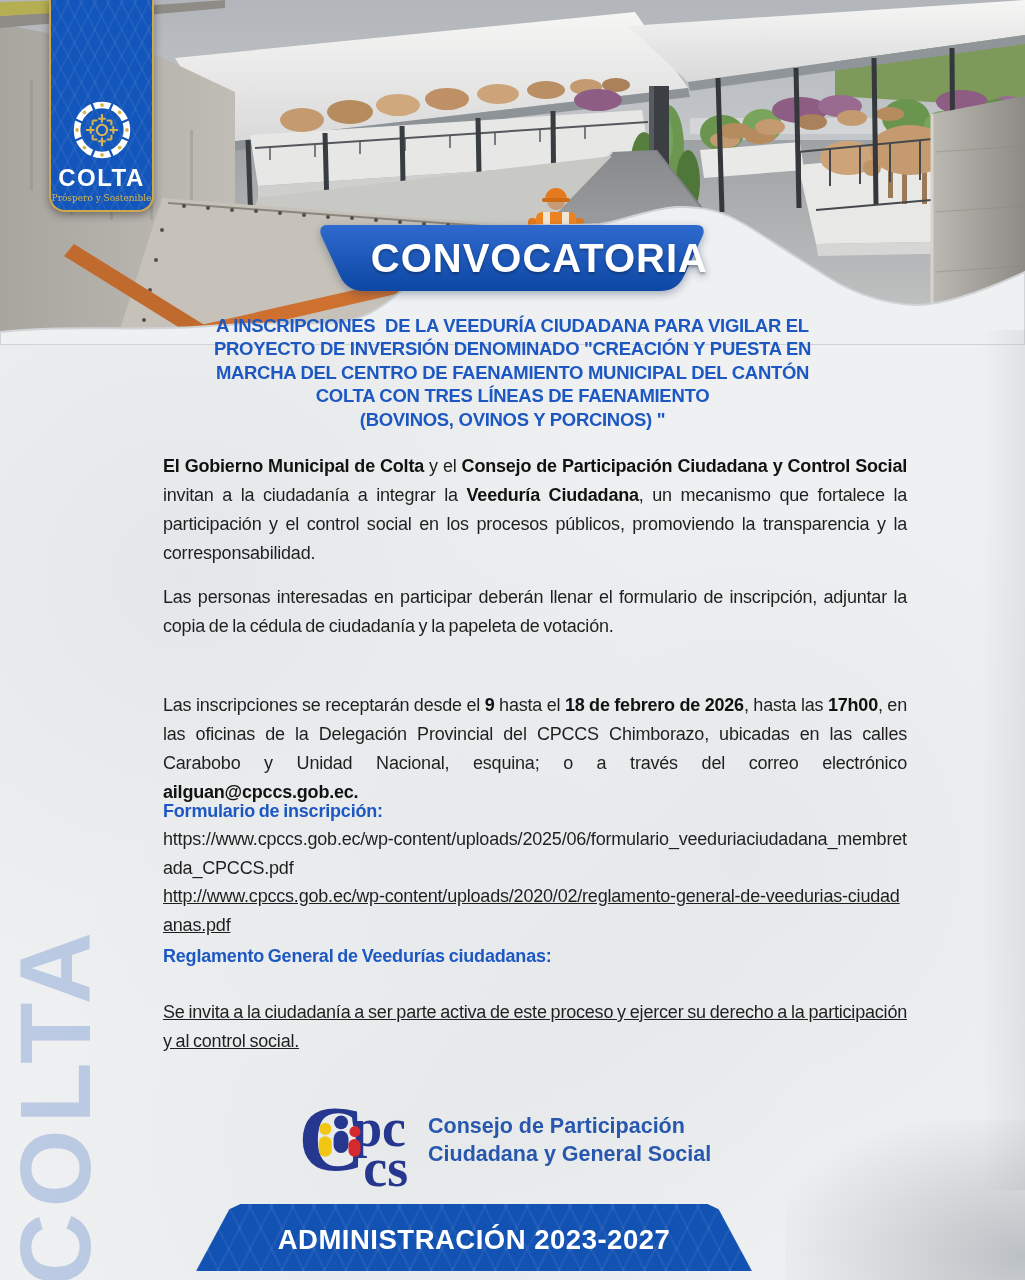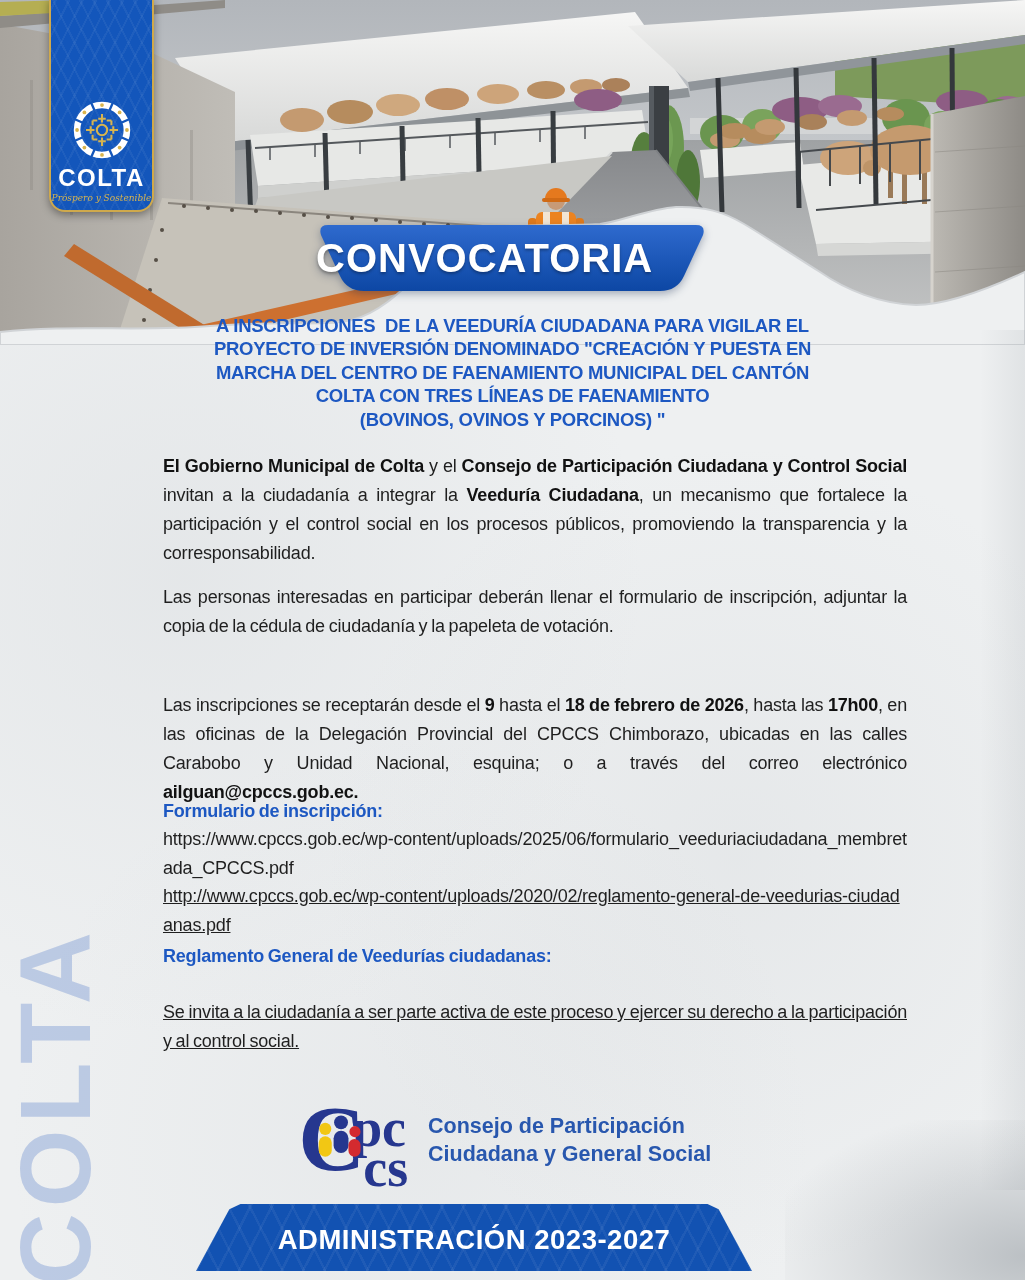--- a/index.html
+++ b/index.html
@@ -35,33 +35,33 @@
     background:
       repeating-linear-gradient(63deg, rgba(255,255,255,.05) 0 2px, transparent 2px 12px),
       repeating-linear-gradient(-63deg, rgba(255,255,255,.05) 0 2px, transparent 2px 12px),
       #1356bb;
     border:2px solid #cfa94c;border-top:none;border-radius:0 0 16px 16px;
     box-shadow:0 3px 9px rgba(0,0,0,.38);
     text-align:center;
   }
   .colta-emblem{display:block;margin:100px auto 0 auto;}
   .colta-name{color:#fff;font-weight:bold;font-size:24px;letter-spacing:1.5px;margin-top:2px;}
-  .colta-motto{color:#d8b44e;font-family:"DejaVu Serif",serif;font-style:italic;font-size:9px;margin-top:1px;}
+  .colta-motto{color:#d8b44e;font-family:"DejaVu Serif",serif;font-size:9px;margin-top:1px;}
   
   .watermark{
     position:absolute;left:-118px;top:1048px;width:345px;height:130px;
     transform:rotate(-90deg);
     font-size:100px;font-weight:bold;letter-spacing:6px;
     color:rgba(120,150,210,.42);text-align:center;line-height:130px;
   }
   
   .ribbon{position:absolute;left:316px;top:224px;width:392px;height:72px;filter:drop-shadow(0 3px 4px rgba(20,40,80,.35));}
   .ribbon svg{position:absolute;left:0;top:0;}
   .ribbon-text{
-    position:absolute;left:0;top:12px;width:100%;text-align:left;
+    position:absolute;left:0;top:12px;width:100%;text-align:right;
     color:#fff;font-size:40px;font-weight:bold;letter-spacing:1px;
     text-shadow:0 2px 3px rgba(0,0,0,.3);
   }
   
   .heading{position:absolute;left:0;top:314px;width:1025px;text-align:center;}
   .heading .hline{
     white-space:pre;font-weight:bold;font-size:18.5px;line-height:23.4px;
     color:#1d58c2;letter-spacing:-0.3px;
   }
   

